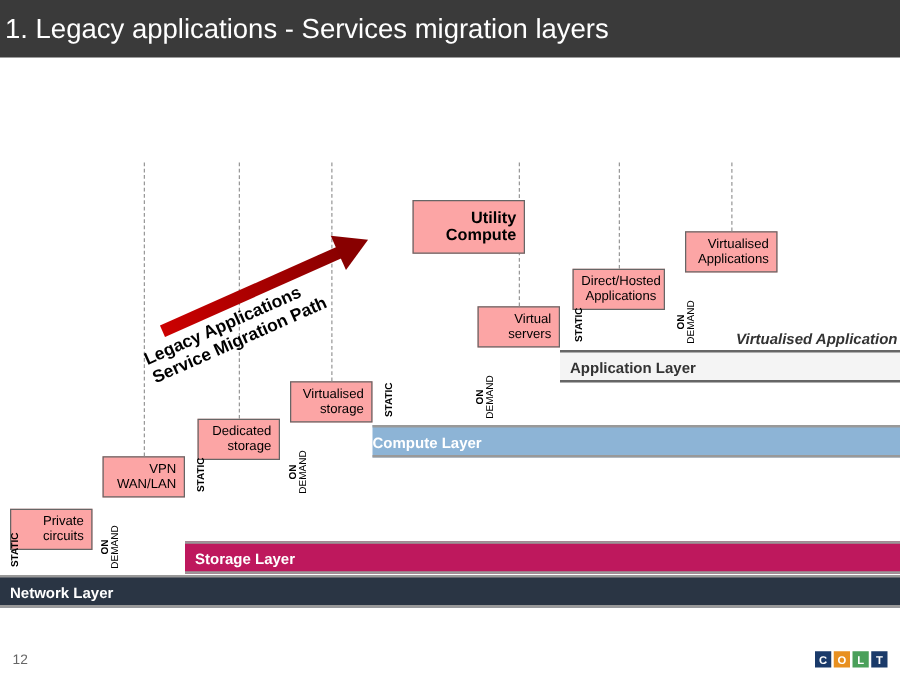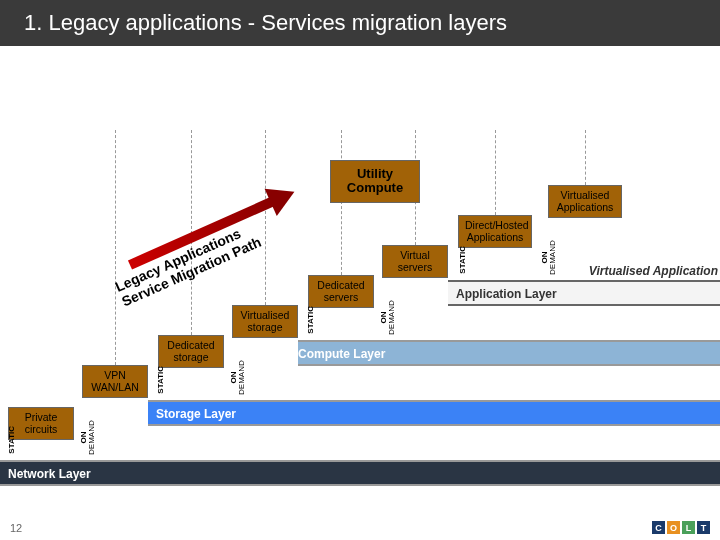--- a/index.html
+++ b/index.html
@@ -8,39 +8,39 @@
     height: 540px;
     font-family: Arial, Helvetica, sans-serif;
     background: #fff;
     position: relative;
     overflow: hidden;
   }
   .title-bar {
     background: #3a3a3a;
     color: #fff;
     font-size: 22px;
-    padding: 10px 24px;
+    padding: 10px 4px;
     font-weight: 400;
   }
   .diagram {
     position: absolute;
     top: 60px;
     left: 0;
     width: 720px;
     height: 440px;
   }
   .step {
     position: absolute;
     font-size: 10.5px;
   }
   .step-box {
     border: 1px solid #666;
     padding: 4px 6px;
-    background: #a16207;
-    text-align: center;
+    background: #fca5a5;
+    text-align: right;
     width: 66px;
     line-height: 1.1;
   }
   .step-box.big {
     width: 90px;
     padding: 6px;
     font-size: 13px;
     font-weight: bold;
   }
   .vline {
@@ -73,21 +73,21 @@
   }
   .layer-right {
     position: absolute;
     right: 2px;
     font-size: 12px;
     font-style: italic;
     color: #444;
   }
   .blue-layer { background: #8db4d6; color: #fff; }
   .blue-layer .layer-name, .blue-layer .layer-right { color: #fff; font-style: normal; }
-  .teal-layer { background: #3b82f6; color: #fff; }
+  .teal-layer { background: #be185d; color: #fff; margin-top: 33px; }
   .teal-layer .layer-name, .teal-layer .layer-right { color: #fff; font-style: normal; }
   .dark-layer { background: #2a3544; color: #fff; }
   .dark-layer .layer-name, .dark-layer .layer-right { color: #fff; font-style: normal; }
   .arrow-wrap {
     position: absolute;
     transform: rotate(-24deg);
     transform-origin: left center;
   }
   .arrow-line {
     width: 160px;
@@ -185,24 +185,20 @@
 
   <div class="step" style="left:232px; top:245px;">
     <div class="vline" style="height:175px;"></div>
     <div class="step-box">Virtualised storage</div>
   </div>
   <div class="sod" style="left:213px; top:310px;">
       <div class="l1">ON</div>
       <div>DEMAND</div>
     </div>
 
-  <div class="step" style="left:308px; top:215px;">
-    <div class="vline" style="height:145px;"></div>
-    <div class="step-box">Dedicated servers</div>
-  </div>
   <div class="sod" style="left:286px; top:256px;">
       <div class="l1">STATIC</div>
     </div>
 
   <div class="step" style="left:382px; top:185px;">
     <div class="vline" style="height:115px;"></div>
     <div class="step-box">Virtual servers</div>
   </div>
   <div class="sod" style="left:363px; top:250px;">
       <div class="l1">ON</div>

